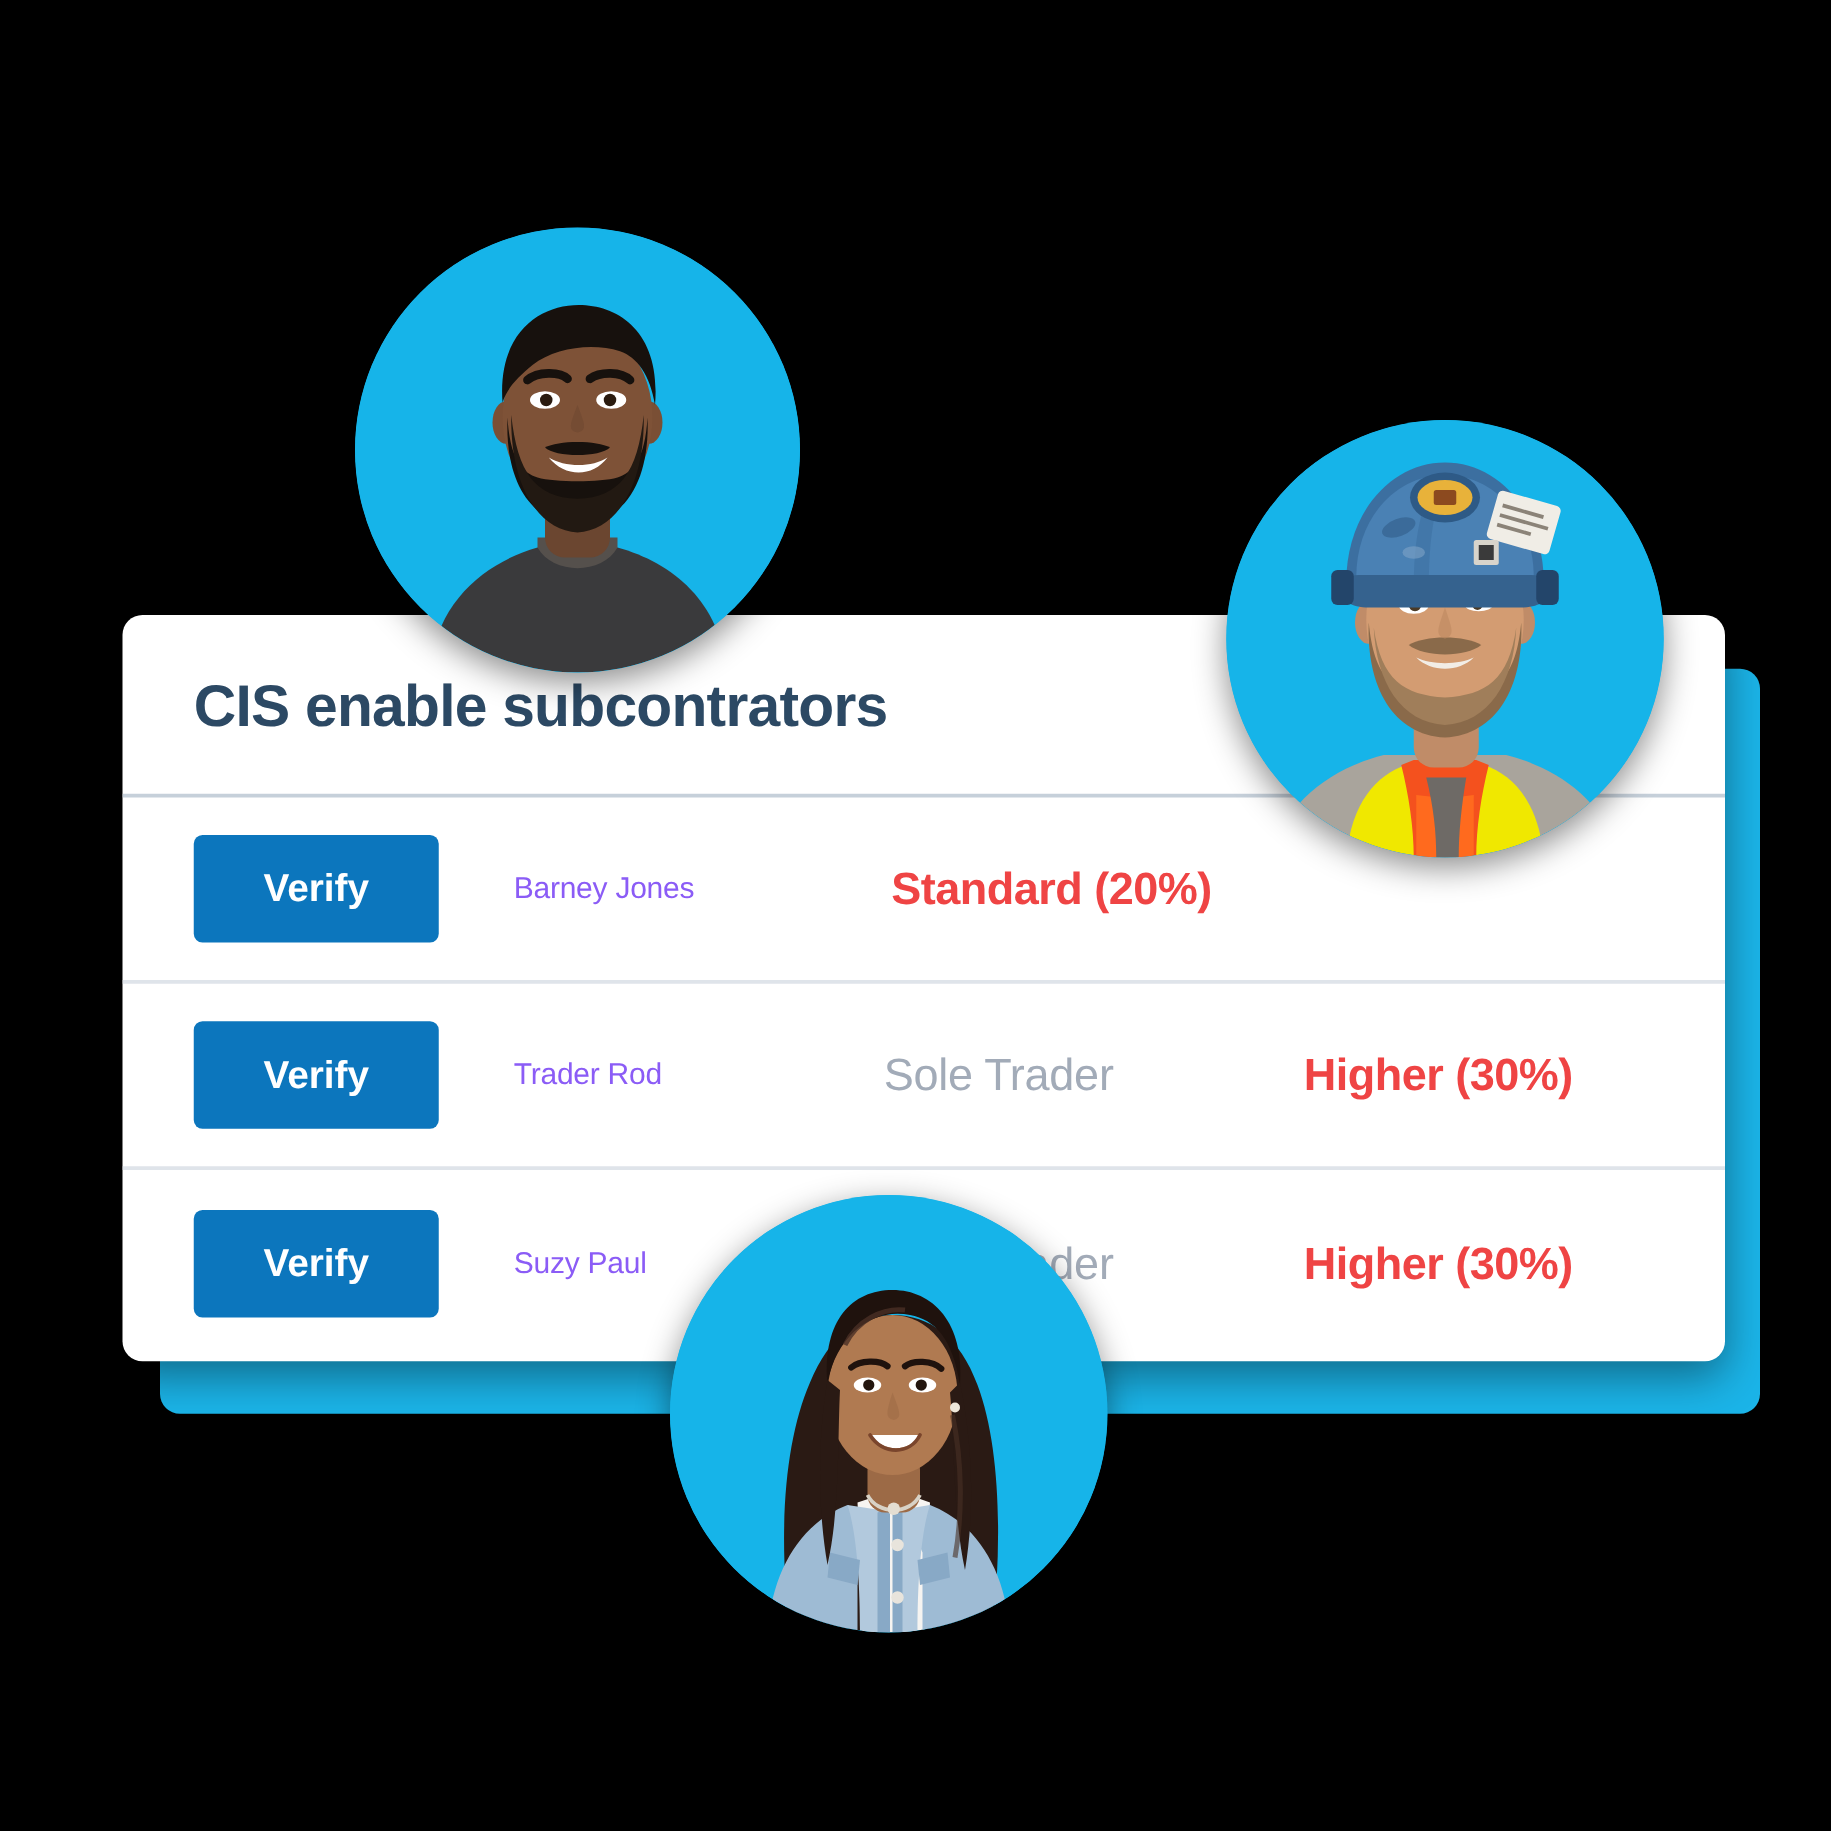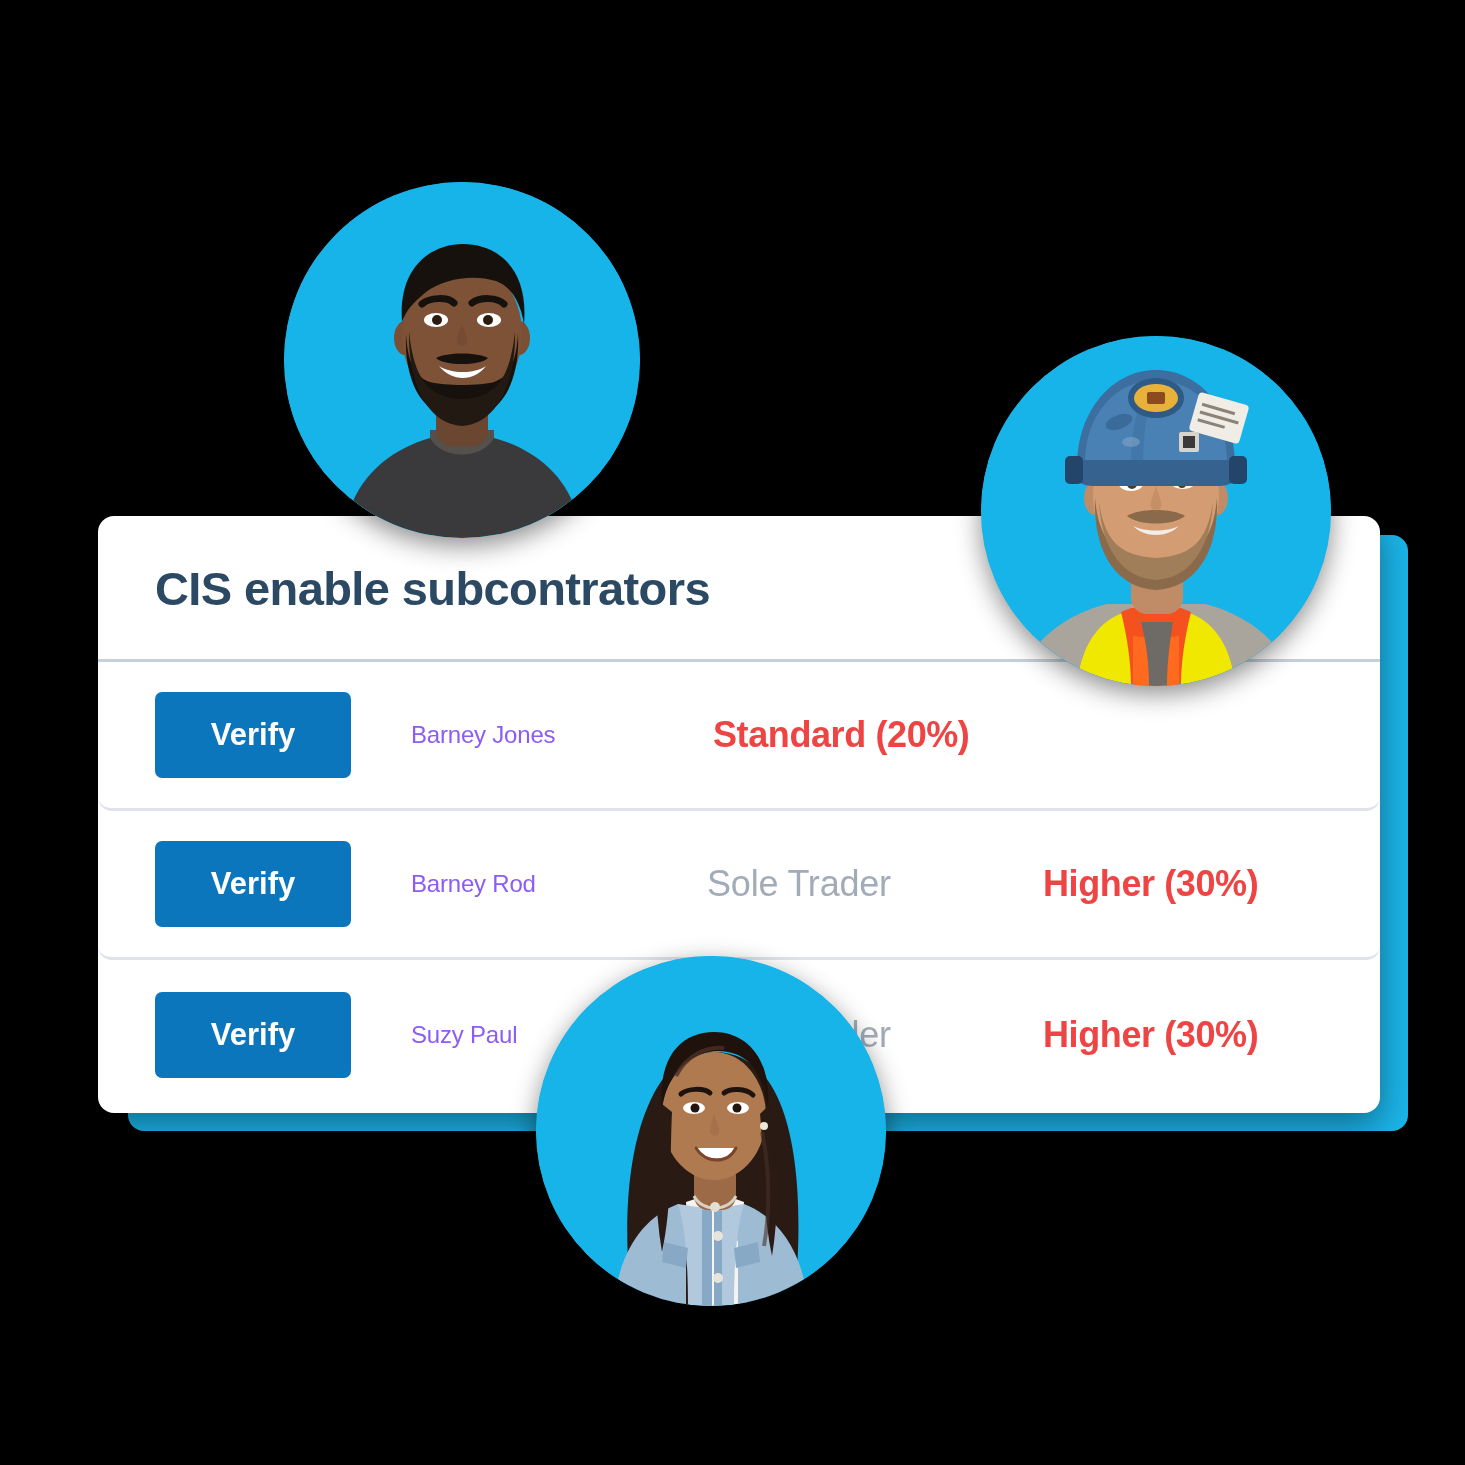--- a/index.html
+++ b/index.html
@@ -31,21 +31,21 @@
     height: 596px;
     background: #1BB4E8;
     border-radius: 16px;
     box-shadow: 0 10px 34px rgba(0,0,0,0.55);
   }
 
   
   .card {
     position: absolute;
     left: 98px;
-    top: 516px;
+    top: 492px;
     width: 1282px;
     height: 597px;
     background: #FFFFFF;
     border-radius: 16px;
     box-shadow: 0 12px 34px rgba(0,0,0,0.40);
     overflow: hidden;
   }
 
   .card-header {
     height: 146px;
@@ -68,21 +68,20 @@
     position: relative;
   }
 
   .row {
     position: relative;
     display: flex;
     align-items: center;
     height: 149px;
     box-sizing: border-box;
     border-bottom: 3px solid #DFE4EA;
-    border-radius: 14px;
   }
   .row:last-child { border-bottom: none; }
 
   .col-action {
     width: 313px;
     padding-left: 57px;
     box-sizing: border-box;
     flex: 0 0 auto;
   }
 
@@ -164,21 +163,21 @@
           <button class="verify-button">Verify</button>
         </div>
         <div class="col-name">Barney Jones</div>
         <div class="col-rate">Standard (20%)</div>
       </div>
 
       <div class="row">
         <div class="col-action">
           <button class="verify-button">Verify</button>
         </div>
-        <div class="col-name">Barney Rod</div>
+        <div class="col-name">Trader Rod</div>
         <div class="col-type">Sole Trader</div>
         <div class="col-rate">Higher (30%)</div>
       </div>
 
       <div class="row">
         <div class="col-action">
           <button class="verify-button">Verify</button>
         </div>
         <div class="col-name">Suzy Paul</div>
         <div class="col-type">Sole Trader</div>

